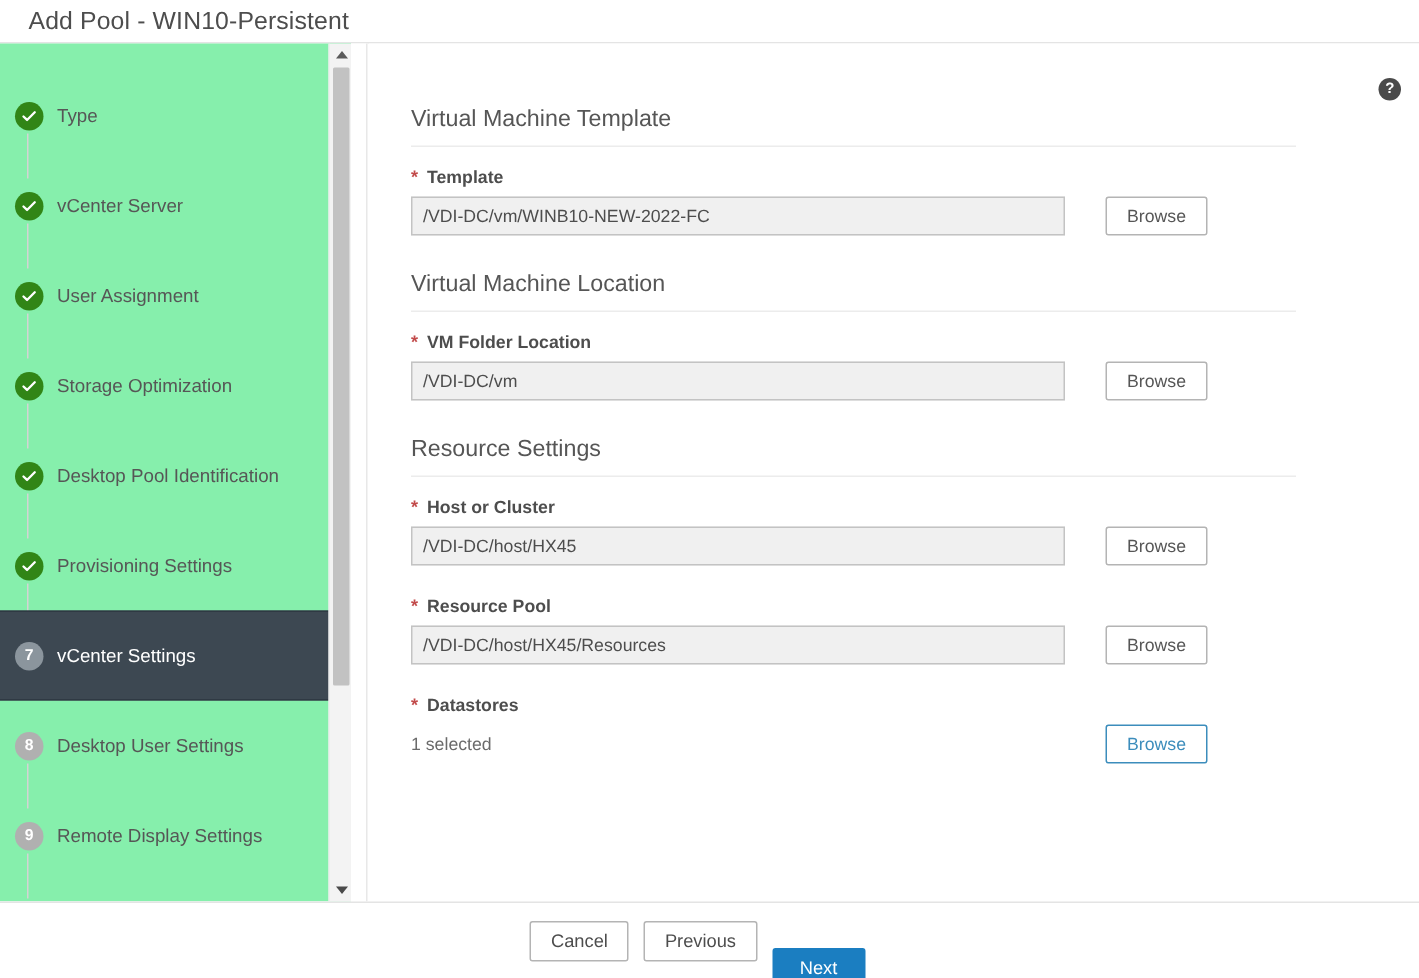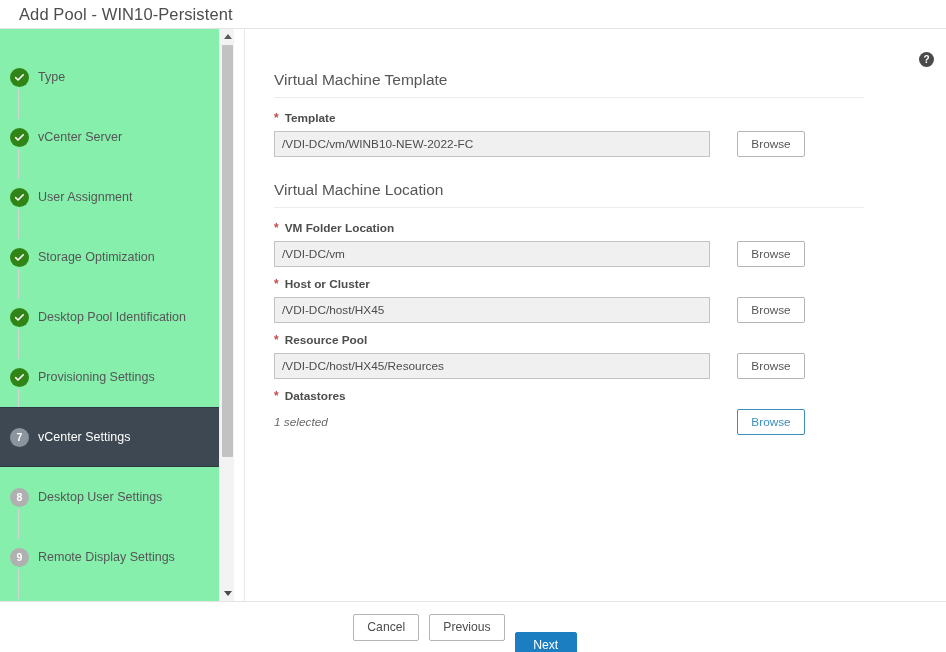--- a/index.html
+++ b/index.html
@@ -195,21 +195,21 @@
   .req-star {
     color: #c24b4b;
     font-size: 12px;
     margin-right: 6px;
     line-height: 1;
   }
 
   .field-row {
     display: flex;
     align-items: center;
-    margin-bottom: 10px;
+    margin-bottom: 20px;
   }
   .text-input {
     width: 436px;
     height: 26px;
     background: #f0f0f0;
     border: 1px solid #c3c3c3;
     font-size: 11.8px;
     color: #4d4d4d;
     padding: 0 7px;
     display: flex;
@@ -238,21 +238,20 @@
 
   .selected-row {
     display: flex;
     align-items: center;
     margin-top: 4px;
   }
   .selected-text {
     font-size: 11.8px;
     color: #6a6a6a;
     width: 436px;
-    font-style: italic;
   }
 
   
   .footer {
     position: absolute;
     left: 0; top: 601px;
     width: 946px; height: 51px;
     background: #ffffff;
     border-top: 1px solid #e4e4e4;
     display: flex;
@@ -392,20 +391,21 @@
           </div>
           <div class="section-title gap">Virtual Machine Location</div>
           <div class="field-label">
             <span class="req-star">*</span>
             <span>VM Folder Location</span>
           </div>
           <div class="field-row">
             <div class="text-input">/VDI-DC/vm</div>
             <div class="browse-btn">Browse</div>
           </div>
+          <div class="section-title gap">Resource Settings</div>
           <div class="field-label">
             <span class="req-star">*</span>
             <span>Host or Cluster</span>
           </div>
           <div class="field-row">
             <div class="text-input">/VDI-DC/host/HX45</div>
             <div class="browse-btn">Browse</div>
           </div>
           <div class="field-label">
             <span class="req-star">*</span>

